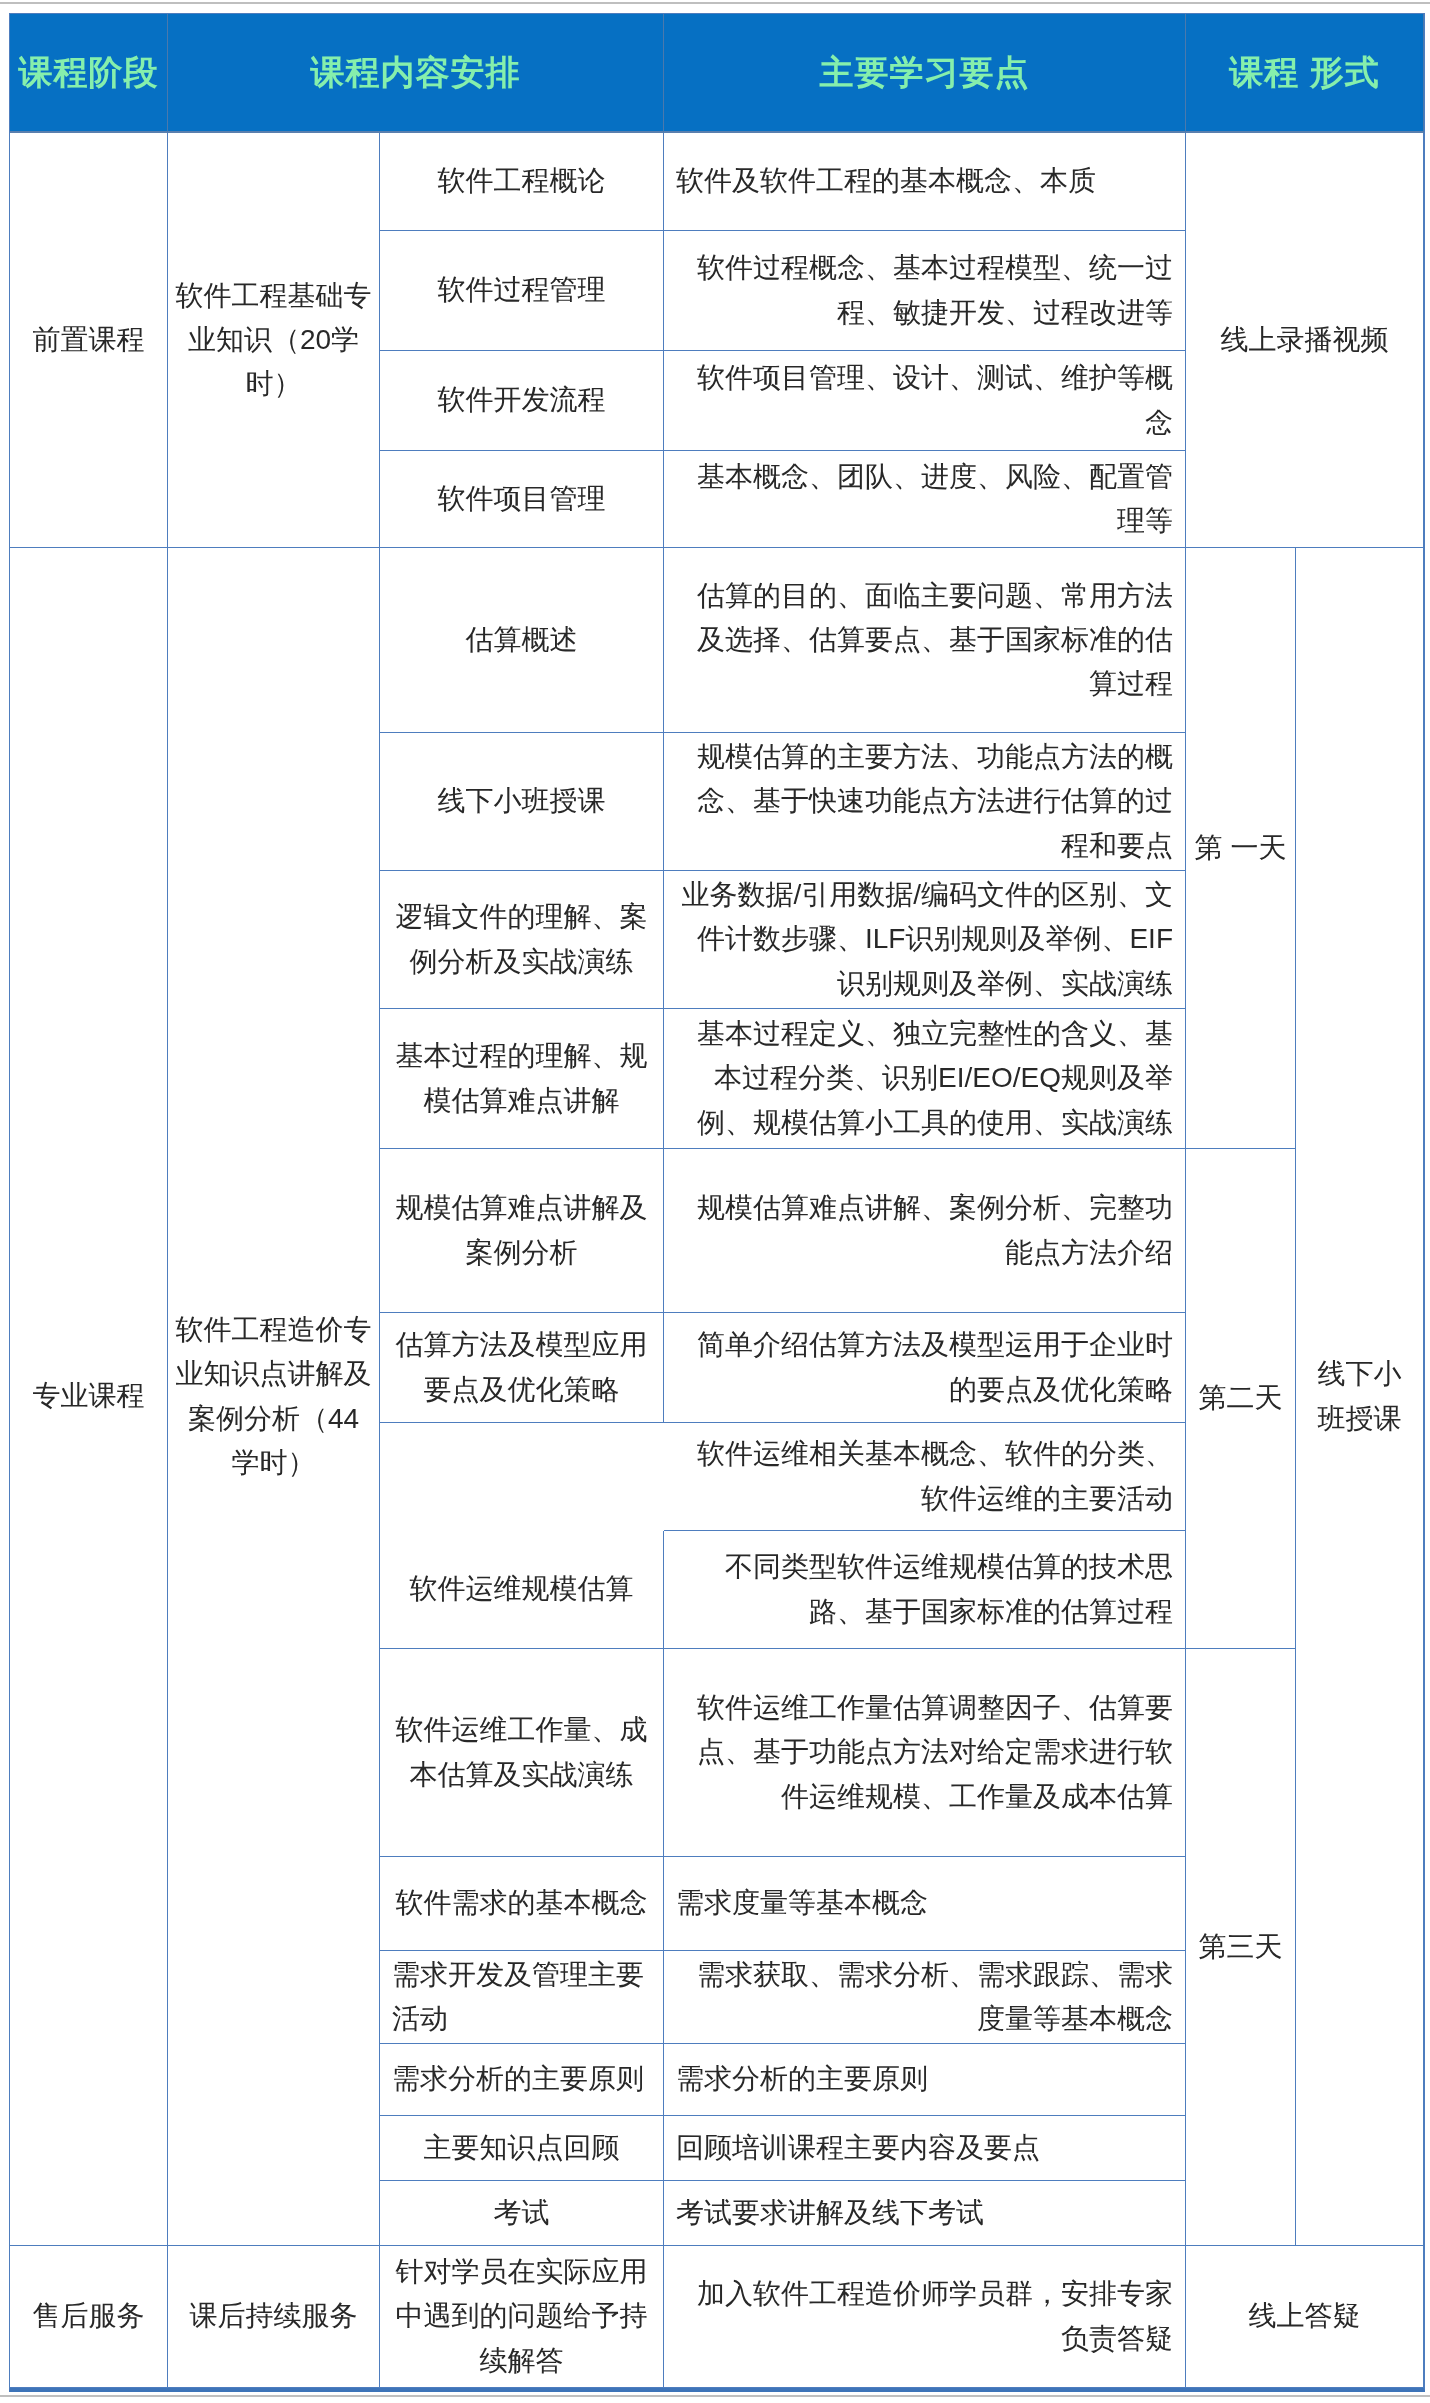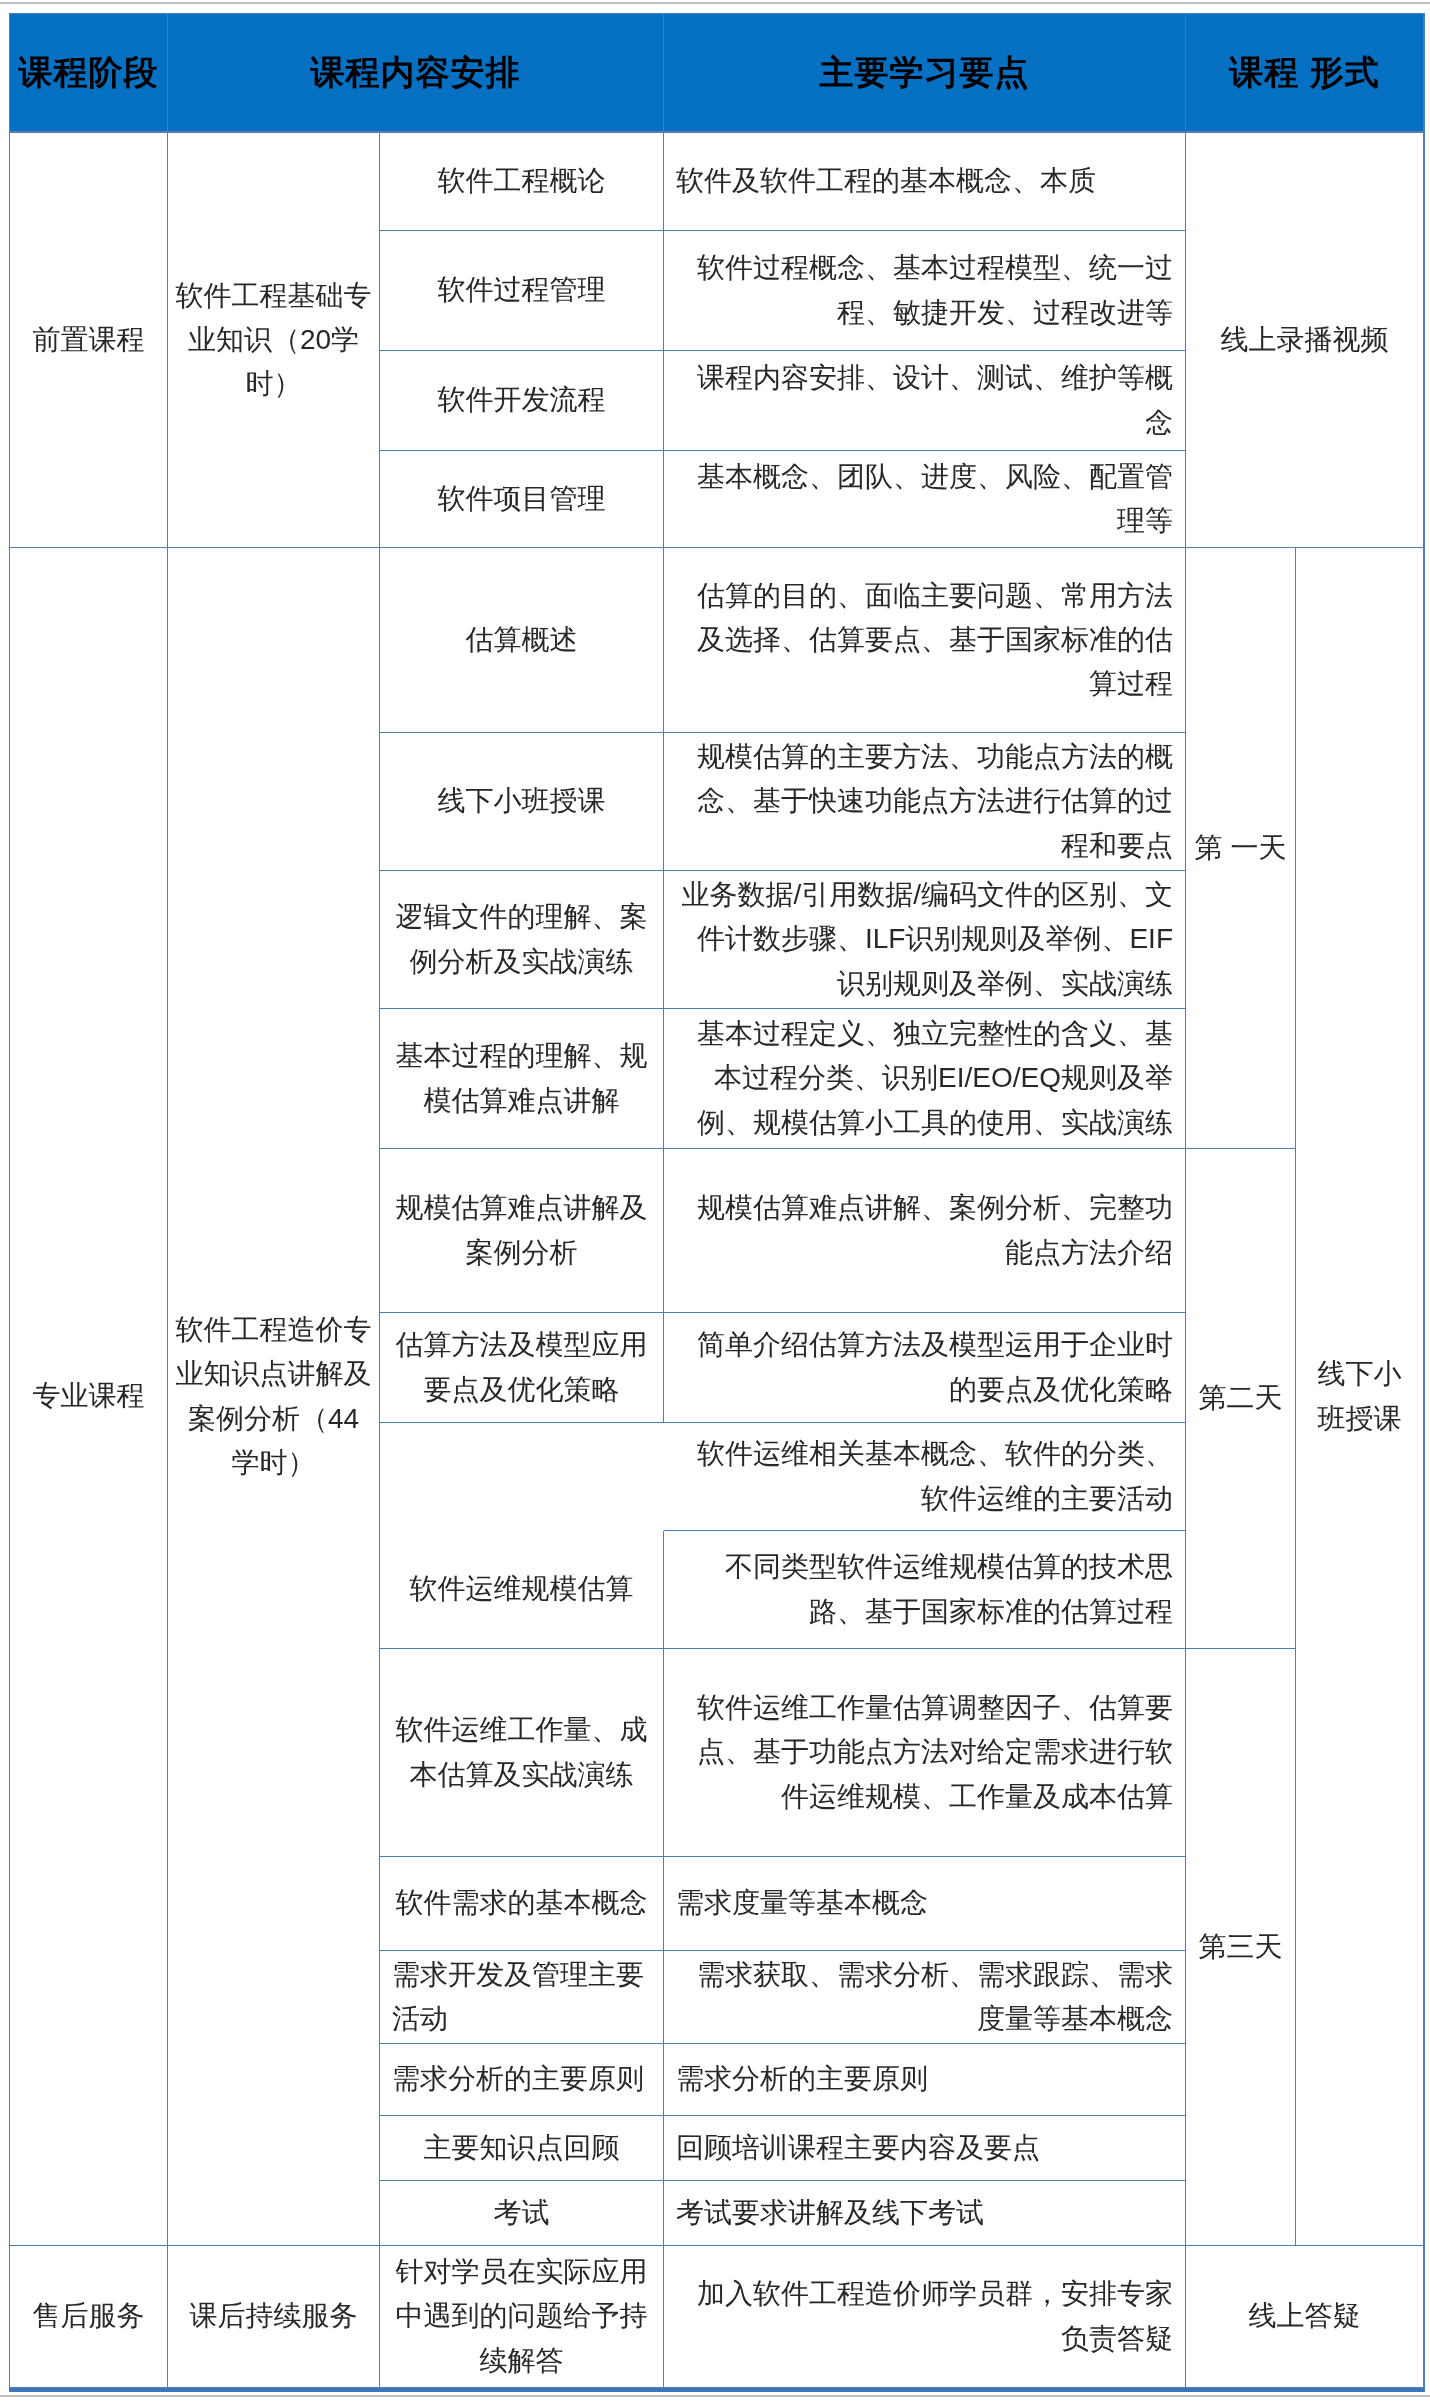--- a/index.html
+++ b/index.html
@@ -28,21 +28,21 @@
   .cell{
     display:flex;align-items:center;justify-content:center;
     text-align:center;
     border-right:1px solid var(--line);
     border-bottom:1px solid var(--line);
     font-size:28px;color:var(--ink);line-height:1.58;
     padding:0 8px;box-sizing:border-box;
     word-break:break-all;overflow:hidden;
   }
   .hcell{
-    background:var(--hdr);color:#000000;font-weight:bold;font-size:34px;
+    background:var(--hdr);color:#86efac;font-weight:bold;font-size:34px;
     border-right:1px solid #4a79ad;
     border-bottom:2px solid #5a7fae;
     letter-spacing:1px;word-break:keep-all;
   }
   .topic{padding:12px 12px;}
   .module{padding:14px 6px;}
   .points{justify-content:flex-start;text-align:right;padding:0 12px;}
   .left{justify-content:flex-start;text-align:left;}
 </style>
 </head>
@@ -58,21 +58,21 @@
   <div class="cell hcell" style="grid-area:1/5/2/7">课程 形式</div>
 
   <div class="cell" style="grid-area:2/1/6/2">前置课程</div>
   <div class="cell module" style="grid-area:2/2/6/3">软件工程基础专业知识（20学时）</div>
 
   <div class="cell topic" style="grid-area:2/3/3/4">软件工程概论</div>
   <div class="cell points" style="grid-area:2/4/3/5">软件及软件工程的基本概念、本质</div>
   <div class="cell topic" style="grid-area:3/3/4/4">软件过程管理</div>
   <div class="cell points" style="grid-area:3/4/4/5">软件过程概念、基本过程模型、统一过程、敏捷开发、过程改进等</div>
   <div class="cell topic" style="grid-area:4/3/5/4">软件开发流程</div>
-  <div class="cell points" style="grid-area:4/4/5/5">课程内容安排、设计、测试、维护等概念</div>
+  <div class="cell points" style="grid-area:4/4/5/5">软件项目管理、设计、测试、维护等概念</div>
   <div class="cell topic" style="grid-area:5/3/6/4">软件项目管理</div>
   <div class="cell points" style="grid-area:5/4/6/5">基本概念、团队、进度、风险、配置管理等</div>
 
   <div class="cell" style="grid-area:2/5/6/7">线上录播视频</div>
 
   <div class="cell" style="grid-area:6/1/20/2">专业课程</div>
   <div class="cell module" style="grid-area:6/2/20/3">软件工程造价专业知识点讲解及案例分析（44学时）</div>
 
   <div class="cell topic" style="grid-area:6/3/7/4">估算概述</div>
   <div class="cell points" style="grid-area:6/4/7/5">估算的目的、面临主要问题、常用方法及选择、估算要点、基于国家标准的估算过程</div>

